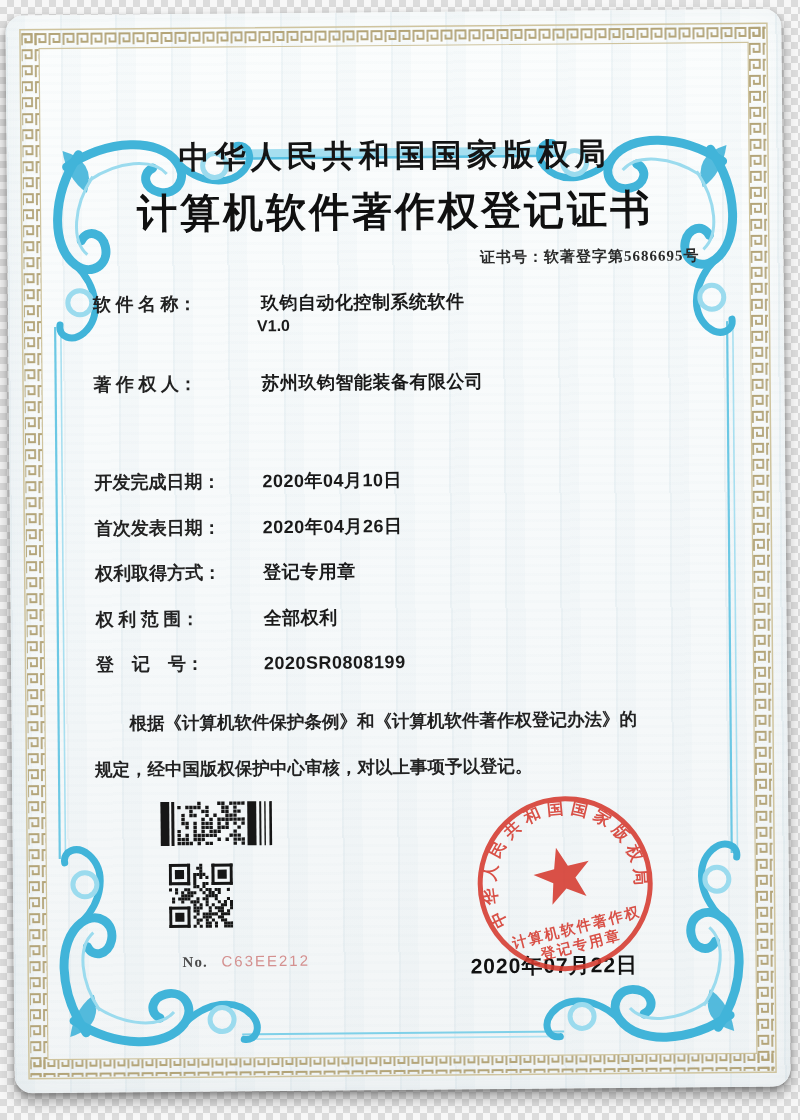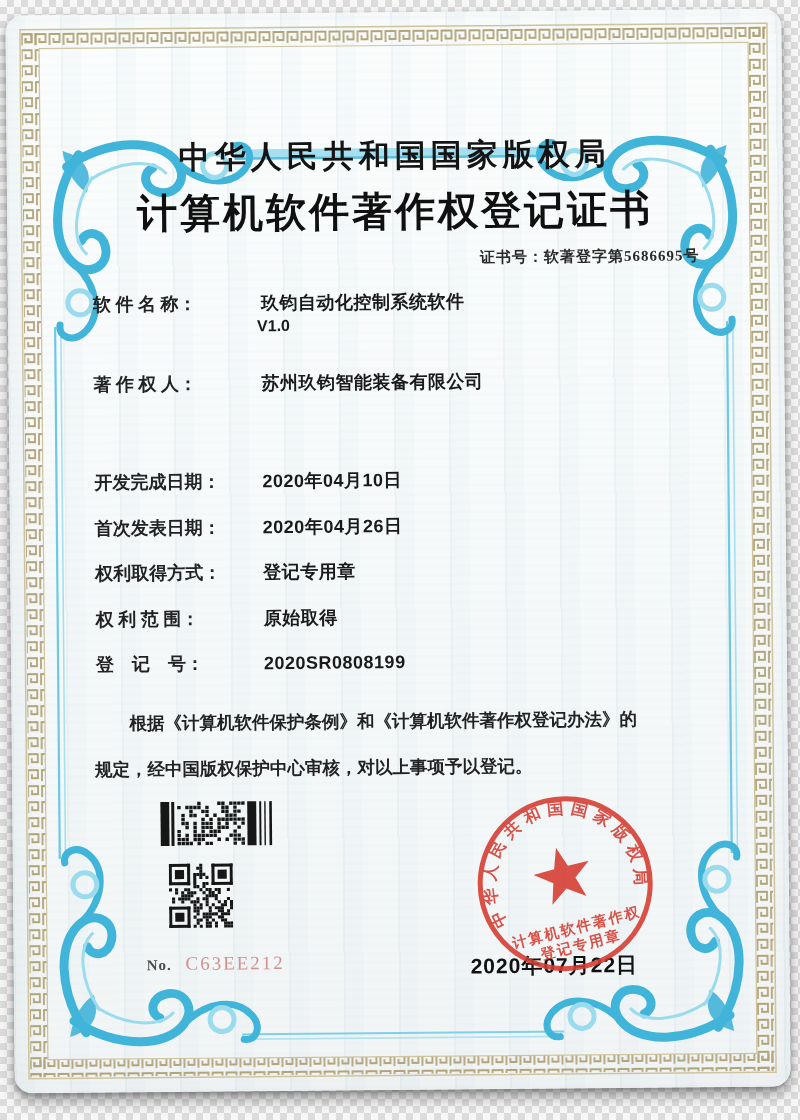--- a/index.html
+++ b/index.html
@@ -39,22 +39,22 @@
     font-family:"Liberation Sans", sans-serif; color:#1a1a1a; letter-spacing:0.5px;}
   .val2{ position:absolute; left:249px; top:304px; font-size:16px; font-weight:bold;
     font-family:"Liberation Sans", sans-serif;}
 
   .statement{ position:absolute; left:83px; top:686px; width:612px; font-size:17.5px;
     font-weight:600; color:#222; line-height:46px;}
   .statement .l1{ padding-left:2em; white-space:nowrap;}
   .statement .l2{ white-space:nowrap;}
 
   .serial{ position:absolute; left:133px; top:939px; font-size:15px; white-space:nowrap;}
-  .serial .no{ color:#4a4a4a; font-weight:bold; letter-spacing:1px; margin-right:10px;}
-  .serial .num{ color:#d4908f; font-family:Liberation Serif, serif; letter-spacing:2px; font-size:19px;}
+  .serial .no{ color:#4a4a4a; font-weight:bold; letter-spacing:1px; margin-right:10px;margin-left:36px;}
+  .serial .num{ color:#d4908f; font-family:Liberation Sans, sans-serif; letter-spacing:2px; font-size:15px;}
 
   .issue-date{ position:absolute; left:457px; top:941px; font-size:21px; font-weight:bold;
     font-family:"Liberation Sans", sans-serif; letter-spacing:1px; color:#111;}
 
   .seal-svg{ position:absolute; left:453px; top:776px; }
   .barcode-svg{ position:absolute; left:148px; top:786px; }
   .qr-svg{ position:absolute; left:156px; top:849px; }
 </style>
 </head>
 <body>
@@ -130,21 +130,21 @@
       <span class="val">2020年04月26日</span>
     </div>
 
     <div class="row" style="top:547px">
       <span class="lbl">权利取得方式：</span>
       <span class="val">登记专用章</span>
     </div>
 
     <div class="row" style="top:593px">
       <span class="lbl">权 利 范 围：</span>
-      <span class="val">原始取得</span>
+      <span class="val">全部权利</span>
     </div>
 
     <div class="row" style="top:638px">
       <span class="lbl">登　记　号：</span>
       <span class="val">2020SR0808199</span>
     </div>
 
     <div class="statement">
       <div class="l1">根据《计算机软件保护条例》和《计算机软件著作权登记办法》的</div>
       <div class="l2">规定，经中国版权保护中心审核，对以上事项予以登记。</div>

